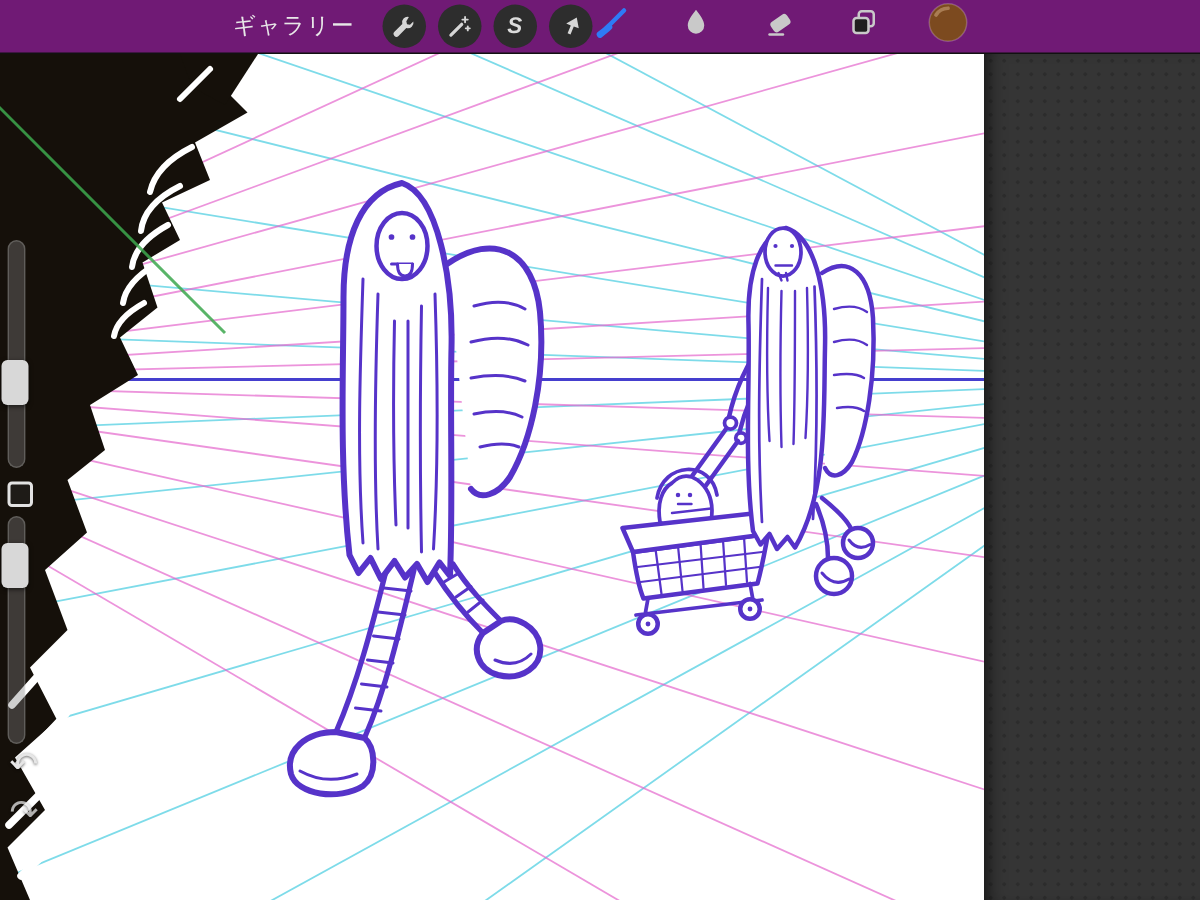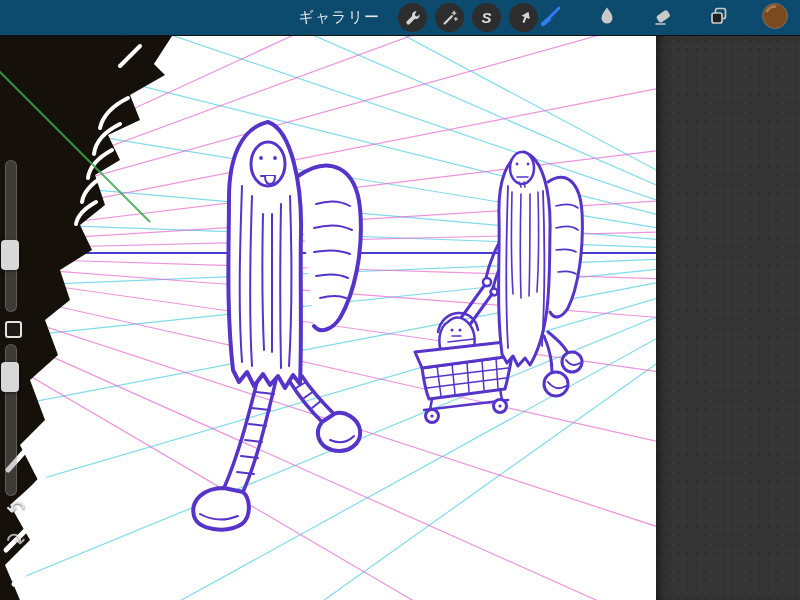--- a/index.html
+++ b/index.html
@@ -1,21 +1,21 @@
 <!DOCTYPE html>
 <html><head>
 <meta charset="utf-8">
 <style>
   html,body{margin:0;padding:0;}
   body{width:800px;height:600px;overflow:hidden;background:#1f1f1f;
        font-family:"Liberation Sans",sans-serif;position:relative;}
 
   
-  .topbar{position:absolute;left:0;top:0;width:800px;height:36px;background:#0c4a6e;
-          display:flex;align-items:center;justify-content:flex-end;
+  .topbar{position:absolute;left:0;top:0;width:800px;height:36px;background:#701a75;
+          display:flex;align-items:center;justify-content:center;
           padding:12px 12px;box-sizing:border-box;z-index:30;border-bottom:1px solid #111;}
   .tb-left{display:flex;align-items:center;gap:8px;}
   .tb-right{display:flex;align-items:center;gap:30px;}
   .gallery{color:#e8e8e8;font-size:15px;margin-right:10px;letter-spacing:1px;}
   .cbtn{width:29px;height:29px;border-radius:50%;background:#2d2d2d;display:flex;
         align-items:center;justify-content:center;}
   .cbtn svg{display:block;}
   .sel-glyph{color:#dcdcdc;font-size:15px;font-weight:bold;font-style:italic;}
   .ribtn{width:26px;height:26px;display:flex;align-items:center;justify-content:center;}
 

